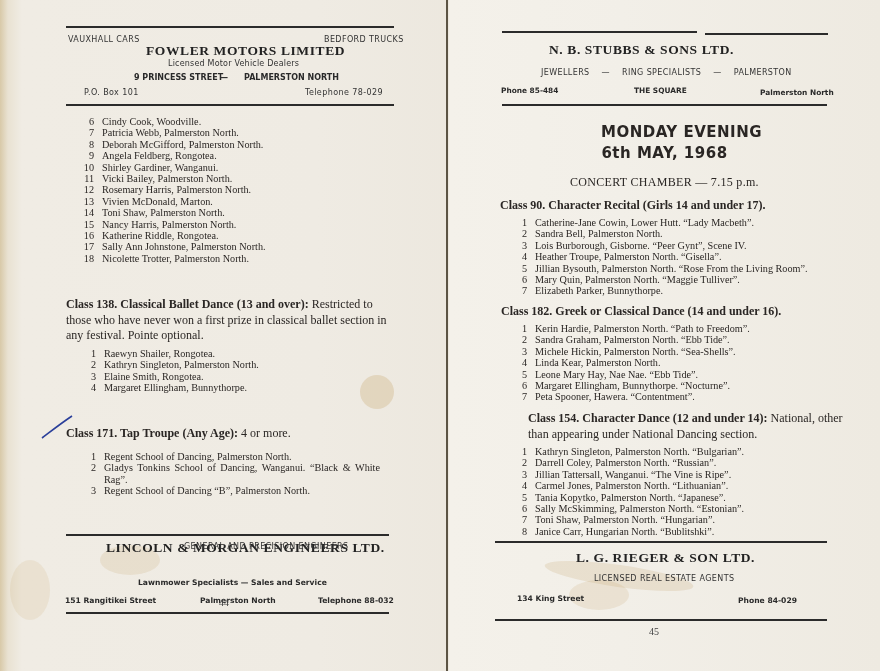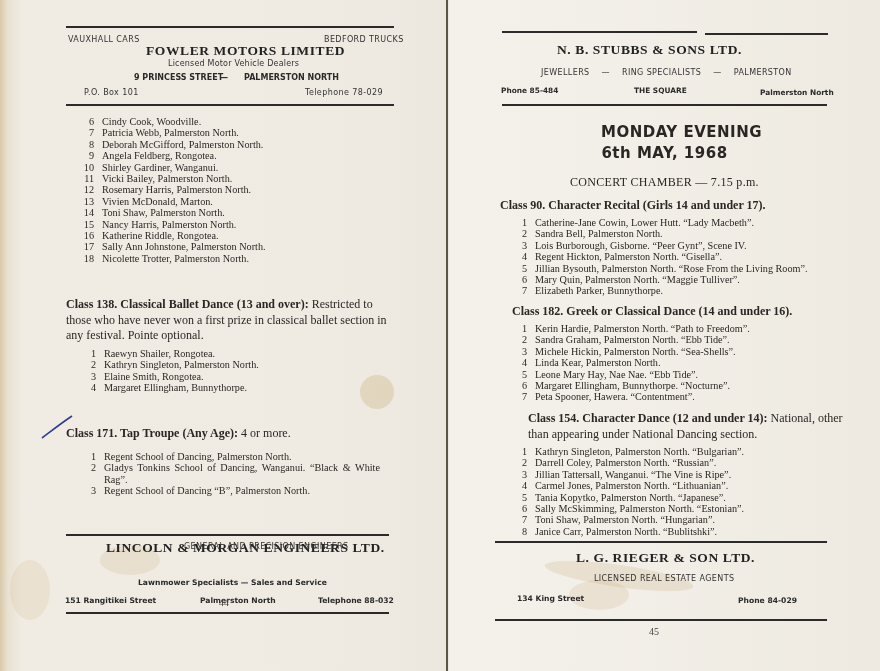--- a/index.html
+++ b/index.html
@@ -189,21 +189,21 @@
 
 <div class="spine"></div>
 
 <div id="right-page" class="page">
   <div class="stain" style="left:95px;top:565px;width:150px;height:22px;transform:rotate(8deg);opacity:.7"></div>
   <div class="stain" style="left:120px;top:580px;width:60px;height:30px;opacity:.6"></div>
 
   <div>
     <div class="rule" style="left:53px;top:31px;width:195px;"></div>
     <div class="rule" style="left:256px;top:33px;width:123px;"></div>
-    <div class="abs ad-title" style="left:108px;top:42px;">N. B. STUBBS &amp; SONS LTD.</div>
+    <div class="abs ad-title" style="left:100px;top:42px;">N. B. STUBBS &amp; SONS LTD.</div>
     <div class="abs ad-small" style="left:92px;top:68px;display:flex;gap:12px;">
       <span>JEWELLERS</span>
       <span>—</span>
       <span>RING SPECIALISTS</span>
       <span>—</span>
       <span>PALMERSTON</span>
     </div>
     <div class="abs ad-bold" style="left:52px;top:86px;font-size:7.4px;">Phone 85-484</div>
     <div class="abs ad-bold" style="left:185px;top:86px;font-size:7.4px;">THE SQUARE</div>
     <div class="abs ad-bold" style="left:311px;top:88px;font-size:7.4px;">Palmerston North</div>
@@ -226,39 +226,39 @@
       <div class="entry">
           <span class="num">2</span>
           <span>Sandra Bell, Palmerston North.</span>
         </div>
       <div class="entry">
           <span class="num">3</span>
           <span>Lois Burborough, Gisborne. “Peer Gynt”, Scene IV.</span>
         </div>
       <div class="entry">
           <span class="num">4</span>
-          <span>Regent Hickton, Palmerston North. “Gisella”.</span>
+          <span>Heather Troupe, Palmerston North. “Gisella”.</span>
         </div>
       <div class="entry">
           <span class="num">5</span>
           <span>Jillian Bysouth, Palmerston North. “Rose From the Living Room”.</span>
         </div>
       <div class="entry">
           <span class="num">6</span>
           <span>Mary Quin, Palmerston North. “Maggie Tulliver”.</span>
         </div>
       <div class="entry">
           <span class="num">7</span>
           <span>Elizabeth Parker, Bunnythorpe.</span>
         </div>
     </div>
   </div>
 
   <div>
-    <div class="class-head" style="left:63px;top:304px;white-space:nowrap;">
+    <div class="class-head" style="left:52px;top:304px;white-space:nowrap;">
       <b>Class 182. Greek or Classical Dance (14 and under 16).</b>
     </div>
     <div class="entries" style="left:64px;top:323px;">
       <div class="entry">
           <span class="num">1</span>
           <span>Kerin Hardie, Palmerston North. “Path to Freedom”.</span>
         </div>
       <div class="entry">
           <span class="num">2</span>
           <span>Sandra Graham, Palmerston North. “Ebb Tide”.</span>
@@ -315,21 +315,21 @@
       <div class="entry">
           <span class="num">6</span>
           <span>Sally McSkimming, Palmerston North. “Estonian”.</span>
         </div>
       <div class="entry">
           <span class="num">7</span>
           <span>Toni Shaw, Palmerston North. “Hungarian”.</span>
         </div>
       <div class="entry">
           <span class="num">8</span>
-          <span>Janice Carr, Palmerston North. “Bublitshki”.</span>
+          <span>Janice Carr, Hungarian North. “Bublitshki”.</span>
         </div>
     </div>
   </div>
 
   <div>
     <div class="rule" style="left:46px;top:541px;width:332px;"></div>
     <div class="abs ad-title" style="left:127px;top:550px;">L. G. RIEGER &amp; SON LTD.</div>
     <div class="abs ad-small" style="left:145px;top:574px;text-align:right;">LICENSED REAL ESTATE AGENTS</div>
     <div class="abs ad-bold" style="left:68px;top:594px;font-size:7.6px;">134 King Street</div>
     <div class="abs ad-bold" style="left:289px;top:596px;font-size:7.6px;">Phone 84-029</div>

